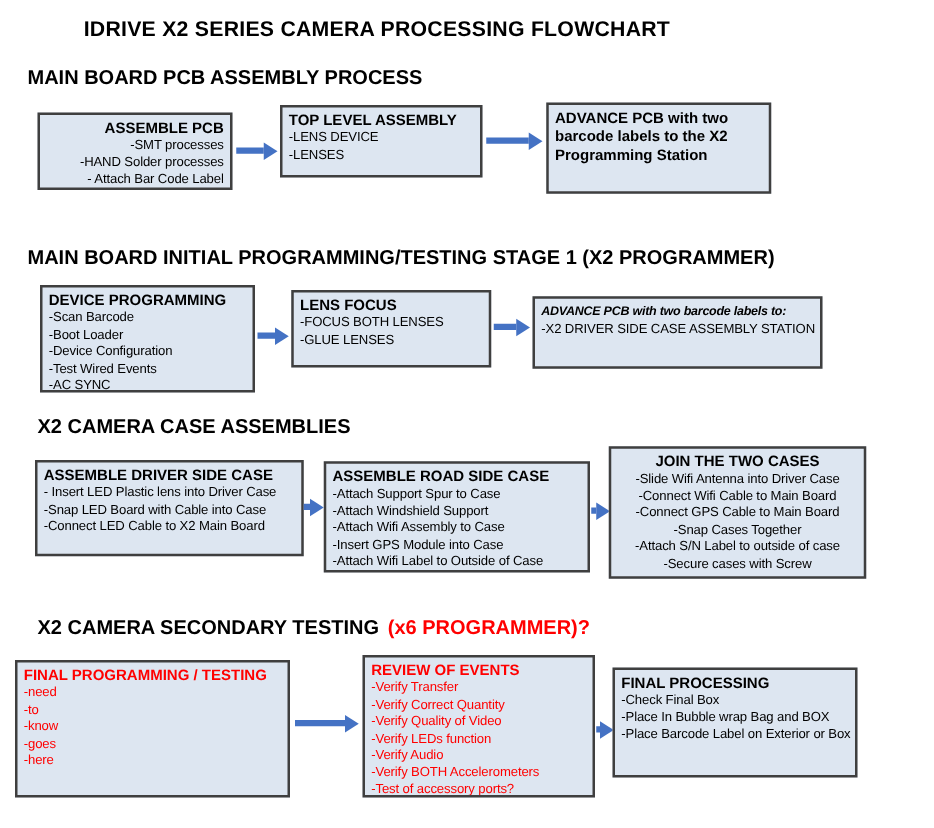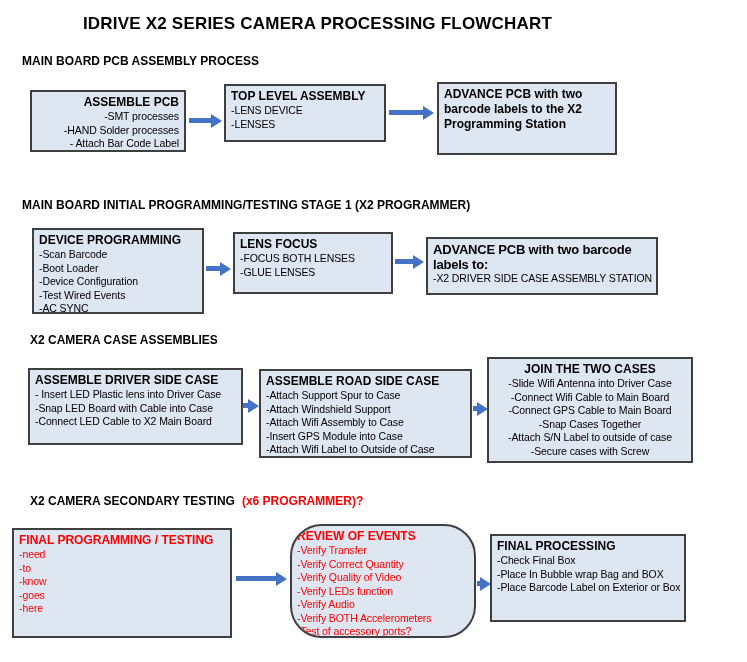--- a/index.html
+++ b/index.html
@@ -1,51 +1,51 @@
 <!DOCTYPE html>
 <html><head>
 <meta charset="utf-8">
 <style>
   html,body{margin:0;padding:0;background:#ffffff;}
   body{font-family:"Liberation Sans","DejaVu Sans",sans-serif;color:#000;}
   .canvas{position:relative;width:747px;height:662px;background:#ffffff;overflow:hidden;}
 
   .page-title{
     position:absolute;top:14px;left:0;width:603px;
-    text-align:center;font-size:17px;font-weight:bold;letter-spacing:.2px;padding-left:16px;
+    text-align:center;font-size:17px;font-weight:bold;letter-spacing:.2px;
   }
 
   .section-heading{
-    position:absolute;font-size:12px;font-weight:bold;white-space:nowrap;
+    position:absolute;font-size:16px;font-weight:bold;white-space:nowrap;
   }
   .sh1{left:22px;top:54px;}
   .sh2{left:22px;top:198px;}
   .sh3{left:30px;top:333px;}
   .sh4{left:30px;top:456px;margin-top:38px;}
   .heading-red{color:#ff0000;margin-left:7px;}
 
   .box{
     position:absolute;background:#dde6f1;border:2px solid #3f3f3f;
     box-sizing:border-box;padding:3px 5px;overflow:hidden;
   }
   .box-title{font-size:12px;font-weight:bold;line-height:15px;}
   .box-item{font-size:10.5px;line-height:13.5px;letter-spacing:-0.1px;white-space:nowrap;}
 
   .b11{left:30px; top:90px; width:156px;height:62px;text-align:right;}
   .b12{left:224px;top:84px; width:162px;height:58px;}
   .b13{left:437px;top:82px; width:180px;height:73px;}
   .b21{left:32px; top:228px;width:172px;height:86px;}
   .b22{left:233px;top:232px;width:160px;height:62px;}
   .b23{left:426px;top:237px;width:232px;height:58px;}
-  .b23 .box-title{font-size:13px;letter-spacing:-0.2px;}
+  .b23 .box-title{font-size:10px;letter-spacing:-0.2px;font-style:italic;}
   .b31{left:28px; top:368px;width:215px;height:77px;}
   .b32{left:259px;top:369px;width:213px;height:89px;}
   .b33{left:487px;top:357px;width:206px;height:106px;text-align:center;}
   .b41{left:12px; top:528px;width:220px;height:110px;}
-  .b42{left:290px;top:524px;width:186px;height:114px;border-radius:32px;}
+  .b42{left:290px;top:524px;width:186px;height:114px;}
   .b43{left:490px;top:534px;width:196px;height:88px;}
 
   .red-box .box-title,.red-box .box-item{color:#ff0000;}
 
   .arrow{position:absolute;height:5px;background:#4472c4;}
   .arrow::after{
     content:"";position:absolute;right:-11px;top:50%;transform:translateY(-50%);
     width:0;height:0;
     border-left:11px solid #4472c4;
     border-top:7px solid transparent;

